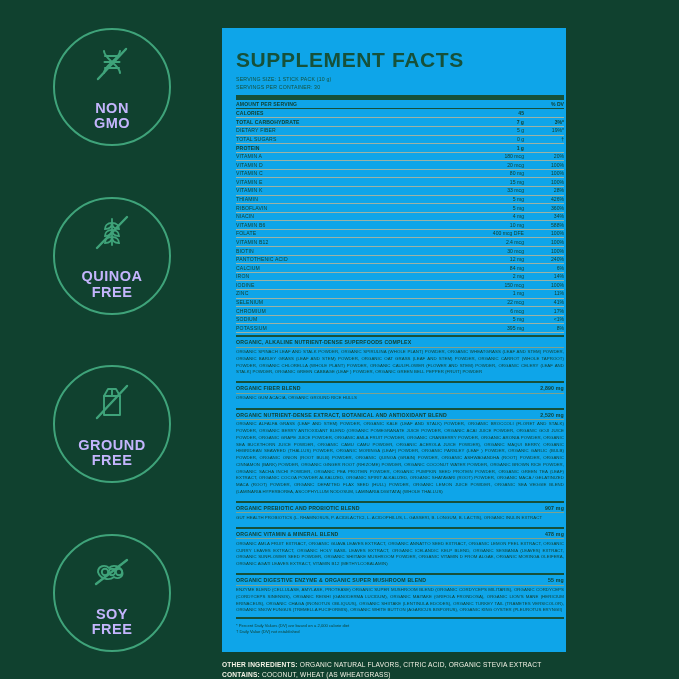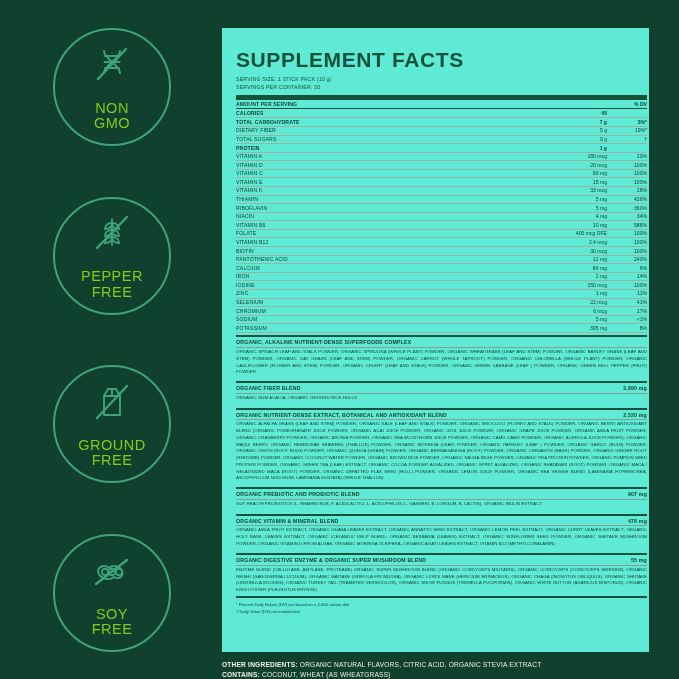--- a/index.html
+++ b/index.html
@@ -21,30 +21,30 @@
     align-items:center;
   }
   .badge {
     width:118px; height:118px; border-radius:50%;
     border:2.5px solid #3fa37a;
     display:flex; flex-direction:column; align-items:center; justify-content:center;
     color:#3fa37a;
   }
   .badge .glyph { height:46px; display:flex; align-items:center; justify-content:center; }
   .badge .txt {
-    font-size:14.5px; font-weight:normal; letter-spacing:0.5px;
-    text-align:center; line-height:1.05; margin-top:12px; color:#84cc16;
+    font-size:14.5px; font-weight:bold; letter-spacing:0.5px;
+    text-align:center; line-height:1.05; margin-top:12px; color:#c4b5fd;
   }
   .badge .txt span { display:block; }
 
   
   .label {
     position:absolute; left:222px; top:28px;
-    width:427px; height:624px;
-    background:#5eead4;
+    width:344px; height:624px;
+    background:#0ea5e9;
     padding:16px 2px 8px 14px;
   }
   .label-inner { width:100%; height:100%; position:relative; }
   h1.title {
     font-family:"Liberation Sans", sans-serif;
     font-size:21px; font-weight:bold; letter-spacing:0.6px;
     color:#16513a; margin:4px 0 4px 0;
   }
   .serv {
     font-size:5.2px; color:#16513a; line-height:1.5; margin-bottom:3px;
@@ -115,21 +115,21 @@
             <path d="M22 10 C27 10, 29 13, 29 16 C25 16, 22 14, 22 10Z"></path>
             <path d="M22 17 C17 17, 15 20, 15 23 C19 23, 22 21, 22 17Z"></path>
             <path d="M22 17 C27 17, 29 20, 29 23 C25 23, 22 21, 22 17Z"></path>
             <path d="M22 24 C17 24, 15 27, 15 30 C19 30, 22 28, 22 24Z"></path>
             <path d="M22 24 C27 24, 29 27, 29 30 C25 30, 22 28, 22 24Z"></path>
             <path d="M7 35 L37 4" stroke-width="2.4"></path>
           </g>
         </svg>
       </div>
       <div class="txt">
-        <span>PEPPER</span>
+        <span>QUINOA</span>
         <span>FREE</span>
       </div>
     </div>
 
     <div class="badge">
       <div class="glyph">
         <svg width="44" height="42" viewBox="0 0 44 42">
           <g stroke="#3fa37a" stroke-width="1.9" fill="none" stroke-linejoin="round" stroke-linecap="round">
             <path d="M14 14 L14 33 L30 33 L30 14 L26 7 L18 7 Z"></path>
             <path d="M14 14 L30 14"></path>

